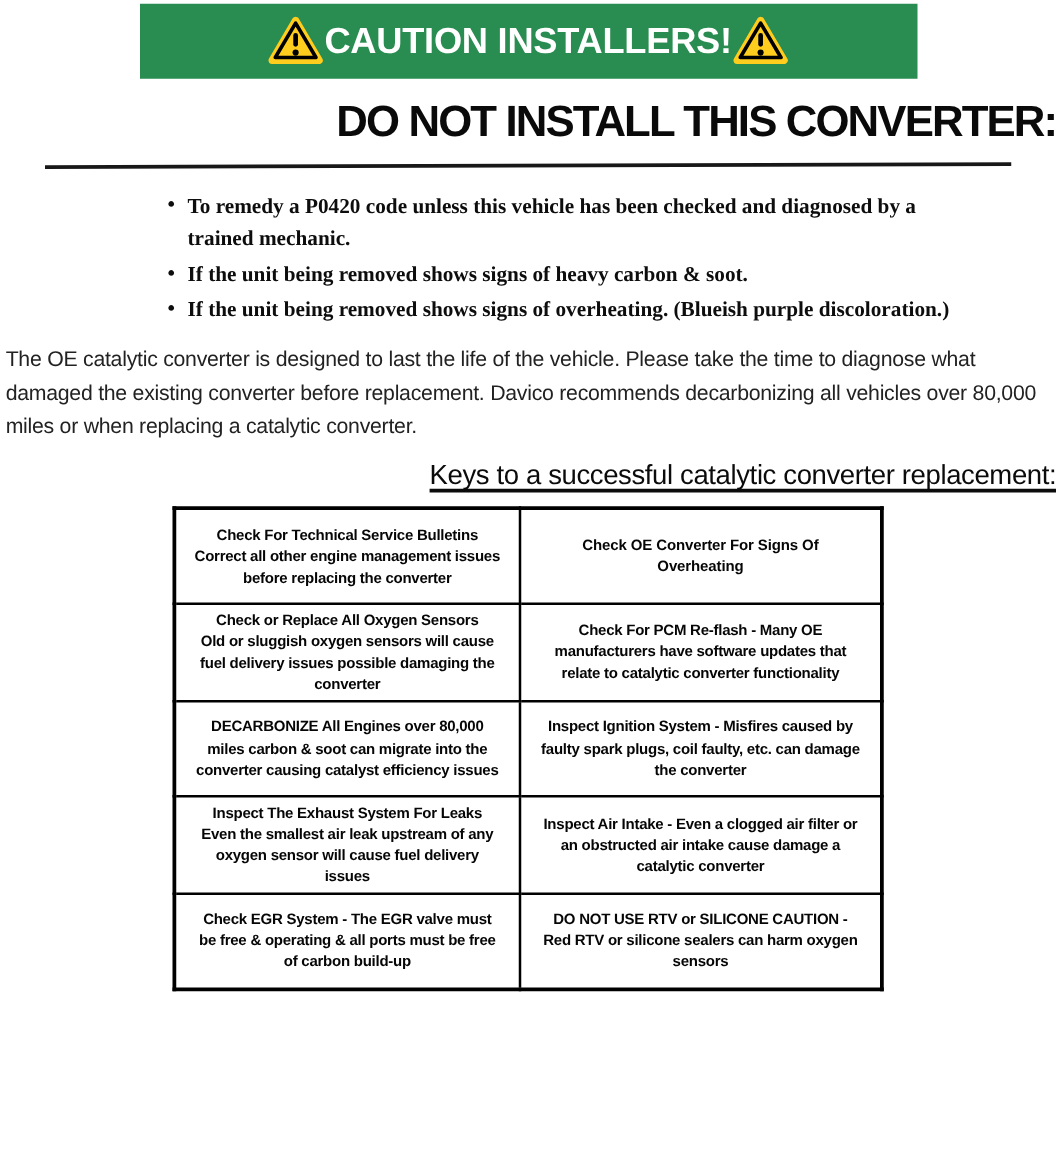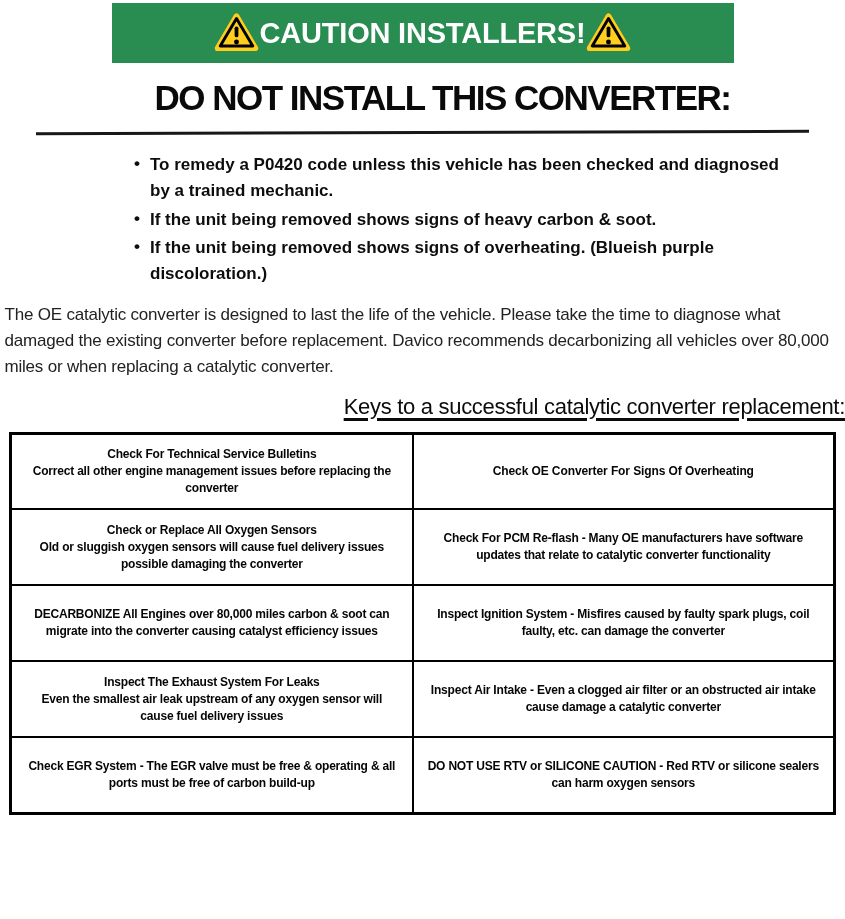--- a/index.html
+++ b/index.html
@@ -25,33 +25,33 @@
     margin:0;font-size:29px;font-weight:bold;color:#ffffff;
     letter-spacing:-0.2px;white-space:nowrap;
   }
   .warn-svg{width:47px;height:42px;display:block;}
   .tri-outer{fill:var(--warning-yellow);stroke:var(--warning-yellow);stroke-width:8;stroke-linejoin:round;}
   .tri-inner{fill:var(--warning-yellow);stroke:#000;stroke-width:4;stroke-linejoin:round;}
   .tri-mark{fill:#000;}
 
   
   .main-heading{
-    margin:15px 0 0;text-align:center;
+    margin:15px 0 0;text-align:right;
     font-size:35px;font-weight:bold;letter-spacing:-1.5px;color:#0a0a0a;
     white-space:nowrap;
     padding-left:40px;
   }
   .rule{
     width:773px;height:3px;background:#181818;margin:13px auto 0;
     transform:rotate(-0.18deg);
   }
 
   
   .bullets{
-    list-style:none;margin:18px 0 0 133px;padding:0;width:655px;
+    list-style:none;margin:18px 0 0 133px;padding:0;width:655px;font-family:Liberation Serif, serif;
   }
   .bullets li{
     position:relative;padding-left:17px;margin:0 0 2px;
     font-size:17px;font-weight:bold;line-height:1.55;color:#0d0d0d;
   }
   .bullets li::before{content:"\2022";position:absolute;left:1px;top:-1px;}
 
   
   .advisory{
     max-width:836px;margin:14px auto 0;text-align:left;
@@ -61,21 +61,21 @@
 
   
   .keys-heading{
     margin:13px 0 0;text-align:right;
     font-size:22px;font-weight:normal;letter-spacing:-0.3px;
     text-decoration:underline;text-decoration-thickness:2.5px;text-underline-offset:4px;
   }
 
   
   table.keys{
-    width:827px;margin:12px auto 0;
+    width:569px;margin:12px auto 0;
     border-collapse:collapse;table-layout:fixed;
     border:3px solid #000;
   }
   table.keys td{
     border:2.5px solid #000;height:76px;
     padding:4px 14px;text-align:center;vertical-align:middle;
     font-size:12px;font-weight:bold;line-height:1.42;letter-spacing:-0.2px;
     color:#060606;white-space:pre-line;
   }
   table.keys td.big{font-size:12px;letter-spacing:-0.1px;}

